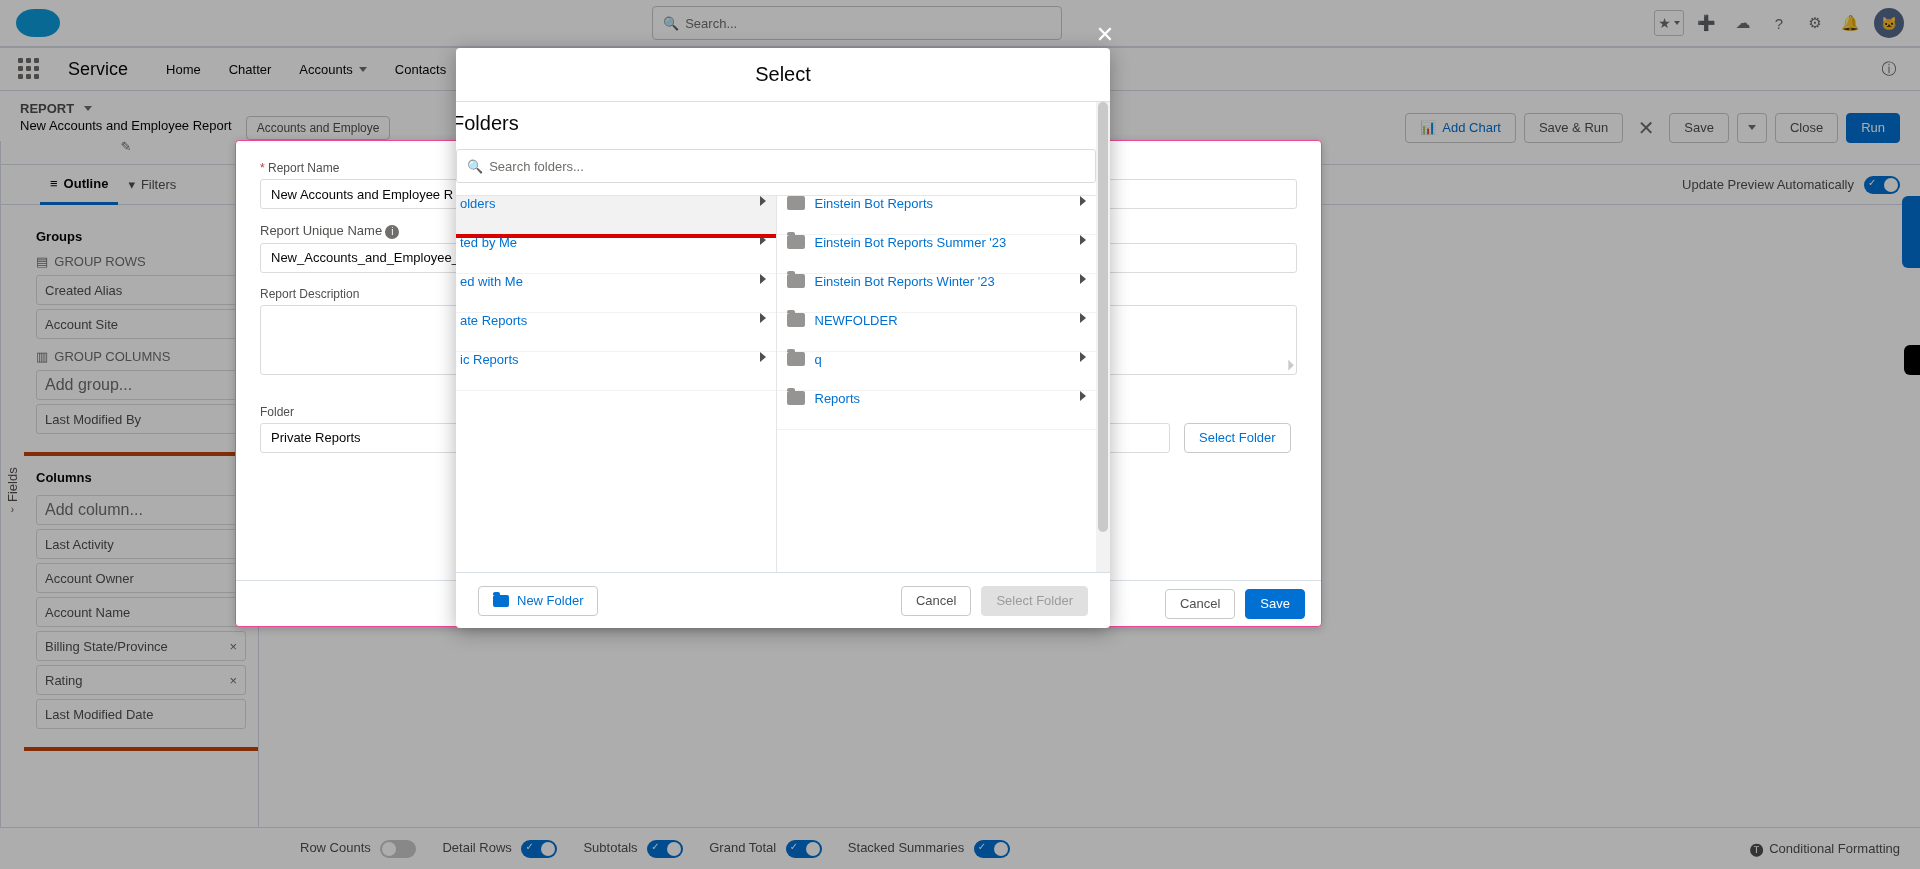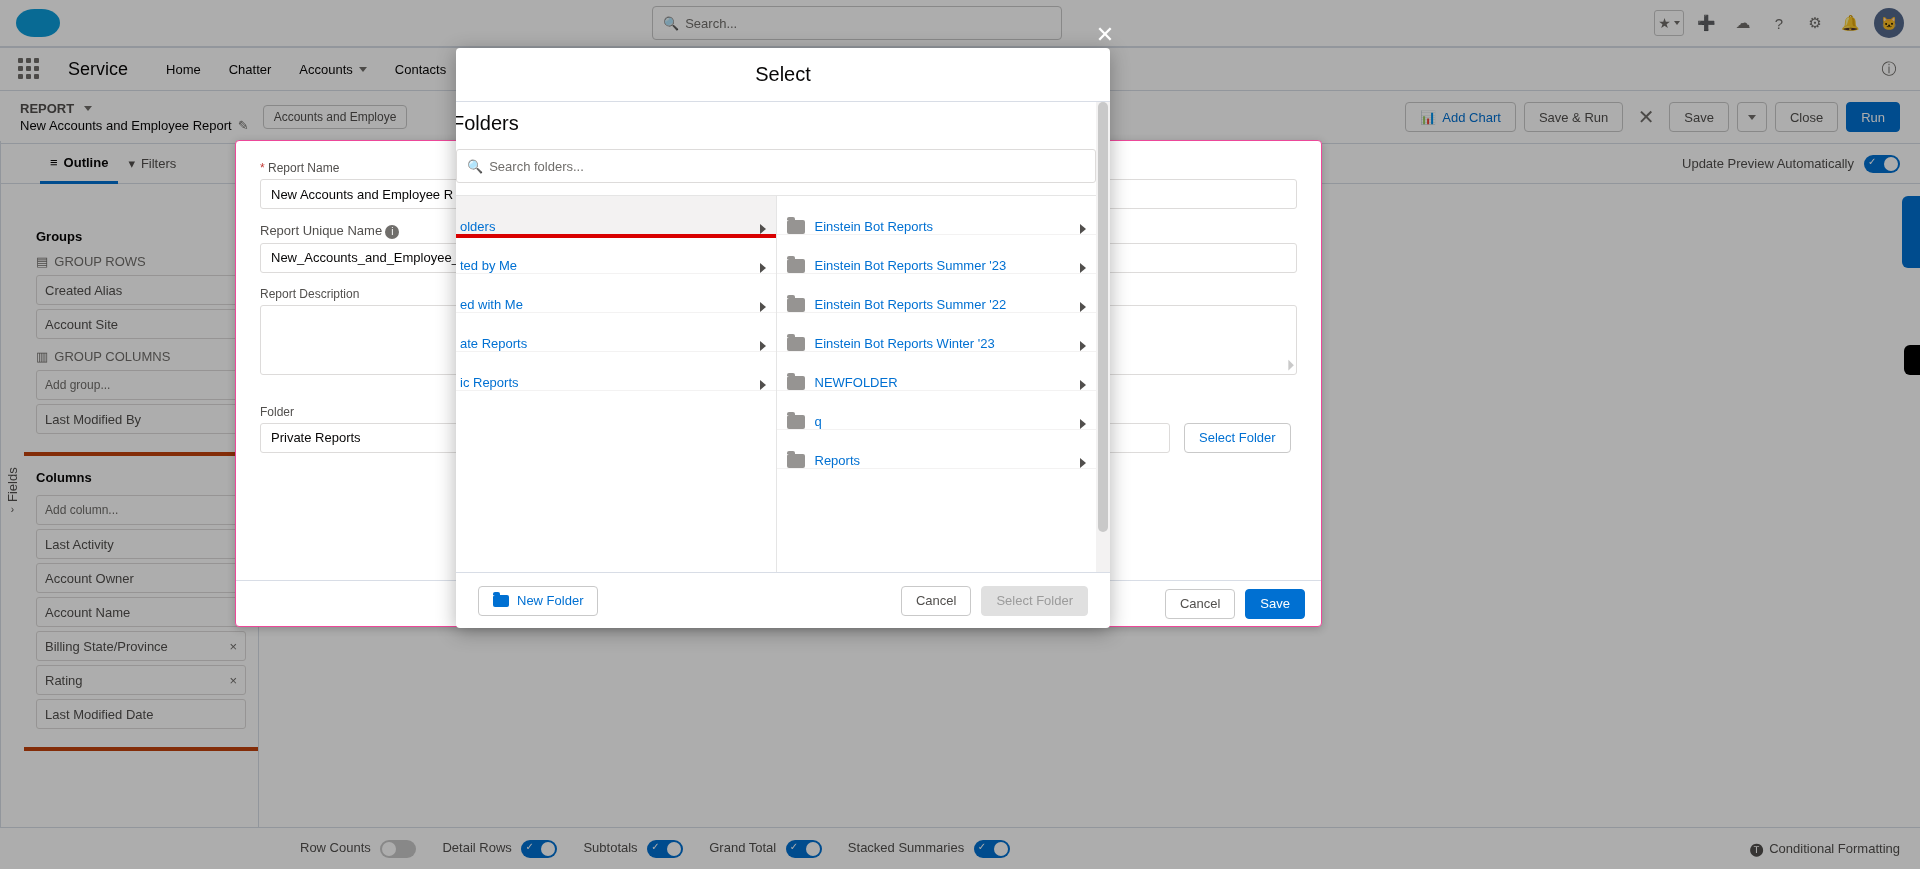--- a/index.html
+++ b/index.html
@@ -18,21 +18,21 @@
 .waffle { width: 22px; height: 22px; display: grid; grid-template-columns: repeat(3,5px); grid-template-rows: repeat(3,5px); gap: 3px; }
 .waffle span { background: #706e6b; border-radius: 1px; }
 .app-name { font-size: 18px; font-weight: 400; margin-right: 10px; }
 .nav-item { font-size: 13px; color: #080707; display: flex; align-items: center; gap: 6px; }
 .nav-item.more { margin-left: 4px; }
 
 
 .page-header { display: flex; align-items: center; padding: 10px 20px; border-bottom: 1px solid #d8dde6; gap: 14px; background: #fff; }
 .ph-left { display: flex; flex-direction: column; gap: 2px; }
 .crumb { font-size: 12px; color: #514f4d; display: flex; align-items: center; gap: 10px; font-weight: 600; }
-.report-title { font-size: 18px; font-weight: 400; display: flex; align-items: center; gap: 6px; }
+.report-title { font-size: 18px; font-weight: 400; display: flex; align-items: center; gap: 6px; flex-direction: column; }
 .type-pill { border: 1px solid #c9c9c9; border-radius: 4px; padding: 4px 10px; font-size: 12px; color: #514f4d; }
 .ph-right { margin-left: auto; display: flex; gap: 8px; align-items: center; }
 .btn { height: 30px; padding: 0 14px; border: 1px solid #c9c9c9; border-radius: 4px; background: #fff; display: flex; align-items: center; justify-content: center; font-size: 13px; color: #0070d2; }
 .btn-plain { color: #514f4d; }
 .btn-primary { background: #0070d2; border-color: #0070d2; color: #fff; }
 .btn-icon { width: 30px; padding: 0; }
 .chev-down-sm { width:0;height:0;border-left:4px solid transparent;border-right:4px solid transparent;border-top:5px solid #706e6b; }
 .big-x { width: 30px; height: 30px; display: flex; align-items: center; justify-content: center; color: #706e6b; font-size: 20px; }
 
 
@@ -50,21 +50,21 @@
 
 .fields-rail { position: absolute; left: 0; top: 141px; bottom: 32px; width: 24px; border-right: 1px solid #d8dde6; display: flex; align-items: center; justify-content: center; writing-mode: vertical-rl; transform: rotate(180deg); font-size: 12px; color: #514f4d; gap: 6px; }
 .fields-rail .caret { transform: rotate(90deg); font-size: 10px; }
 
 
 .left-panel { position: absolute; left: 24px; top: 178px; width: 235px; bottom: 42px; border-right: 1px solid #d8dde6; overflow: hidden; padding: 0 0px; }
 .lp-section { padding: 14px 12px; border-bottom: 4px solid #c2410c; }
 .lp-header { display:flex; align-items:center; justify-content:space-between; font-size:15px; font-weight:600; margin-bottom:10px; }
 .lp-sub { font-size:11px; color:#706e6b; display:flex; align-items:center; gap:6px; margin-bottom:6px; }
 .lp-item { height: 30px; border: 1px solid #dddbda; border-radius: 3px; display:flex; align-items:center; padding:0 8px; font-size:13px; color:#514f4d; margin-bottom:4px; justify-content:space-between; }
-.lp-input { height: 30px; border: 1px solid #dddbda; border-radius: 3px; display:flex; align-items:center; padding:4px 8px; font-size:12px; color:#706e6b; margin-bottom:4px; }
+.lp-input { height: 30px; border: 1px solid #dddbda; border-radius: 3px; display:flex; align-items:center; padding:4px 8px; font-size:16px; color:#706e6b; margin-bottom:4px; }
 .lp-x { color:#706e6b; font-size:13px; }
 
 
 .status-bar { position:absolute; bottom:0; left:0; right:0; height:42px; background:#fff; border-top:1px solid #d8dde6; display:flex; align-items:center; padding:0 20px 0 300px; gap:26px; font-size:13px; color:#514f4d; }
 .status-bar .cf { margin-left:auto; display:flex; align-items:center; gap:6px; }
 
 
 .canvas { position:absolute; left:290px; top:178px; right:0; bottom:42px; padding:16px 20px; display:flex; flex-direction:column; gap:10px; }
 .canvas .row { display:flex; flex-direction:column; gap:6px; }
 .canvas .fld { height:30px; border:1px solid #dddbda; border-radius:3px; padding:0 10px; display:flex; align-items:center; width:1010px; justify-content:space-between; }
@@ -91,21 +91,21 @@
 .modal-body { flex:1; min-height:0; position:relative; overflow:hidden; }
 .modal-scroll { position:absolute; right:0; top:0; bottom:0; width:14px; background:#f3f2f2; }
 .modal-scroll .thumb { position:absolute; left:2px; top:0; width:10px; height:430px; background:#c9c9c9; border-radius:5px; }
 
 .modal-inner { position:absolute; left:0; top:0; right:14px; bottom:0; display:flex; flex-direction:column; }
 .mi-title { font-size:20px; font-weight:400; padding:10px 0 14px 0; margin-left:-4px; }
 .search-folder { height:34px; border:1px solid #dddbda; border-radius:3px; display:flex; align-items:center; padding:0 10px; margin: 0 0 12px 0; color:#706e6b; gap:6px; }
 .folder-cols { flex:1; min-height:0; display:flex; border-top:1px solid #e5e5e5; }
 .col { flex:1; min-width:0; overflow:hidden; border-right:1px solid #e5e5e5; }
 .col:last-child { border-right:none; }
-.fitem { height:39px; display:flex; align-items:flex-end; padding:0 10px; border-bottom:1px solid #f3f2f2; color:#0070d2; gap:10px; }
+.fitem { height:39px; display:flex; align-items:flex-start; padding:0 10px; border-bottom:1px solid #f3f2f2; color:#0070d2; gap:10px; }
 .fitem.selected { background:#f3f2f2; position:relative; }
 .fitem .folder-ico { width:18px; height:14px; background:#969492; border-radius:2px 2px 2px 2px; position:relative; }
 .fitem .folder-ico::before { content:''; position:absolute; top:-3px; left:0; width:8px; height:3px; background:#969492; border-radius:2px 2px 0 0; }
 .fitem .arrow { margin-left:auto; width:0;height:0;border-top:5px solid transparent;border-bottom:5px solid transparent;border-left:6px solid #514f4d; }
 .fitem .label { font-size:13px; }
 .red-box { position:absolute; left:-33px; right:-8px; top:-5px; bottom:-4px; border:4px solid #d90000; pointer-events:none; z-index:5; }
 .col-left .fitem { padding-left: 4px; }
 
 .modal-footer { height:56px; border-top:1px solid #d8dde6; display:flex; align-items:center; padding:0 22px; gap:10px; }
 .modal-footer .spacer { flex:1; }
@@ -373,25 +373,20 @@
               <span class="label">Einstein Bot Reports</span>
               <span class="arrow"></span>
             </div>
             <div class="fitem">
               <span class="folder-ico"></span>
               <span class="label">Einstein Bot Reports Summer '23</span>
               <span class="arrow"></span>
             </div>
             <div class="fitem">
               <span class="folder-ico"></span>
-              <span class="label">Einstein Bot Reports Summer '22</span>
-              <span class="arrow"></span>
-            </div>
-            <div class="fitem">
-              <span class="folder-ico"></span>
               <span class="label">Einstein Bot Reports Winter '23</span>
               <span class="arrow"></span>
             </div>
             <div class="fitem">
               <span class="folder-ico"></span>
               <span class="label">NEWFOLDER</span>
               <span class="arrow"></span>
             </div>
             <div class="fitem">
               <span class="folder-ico"></span>

